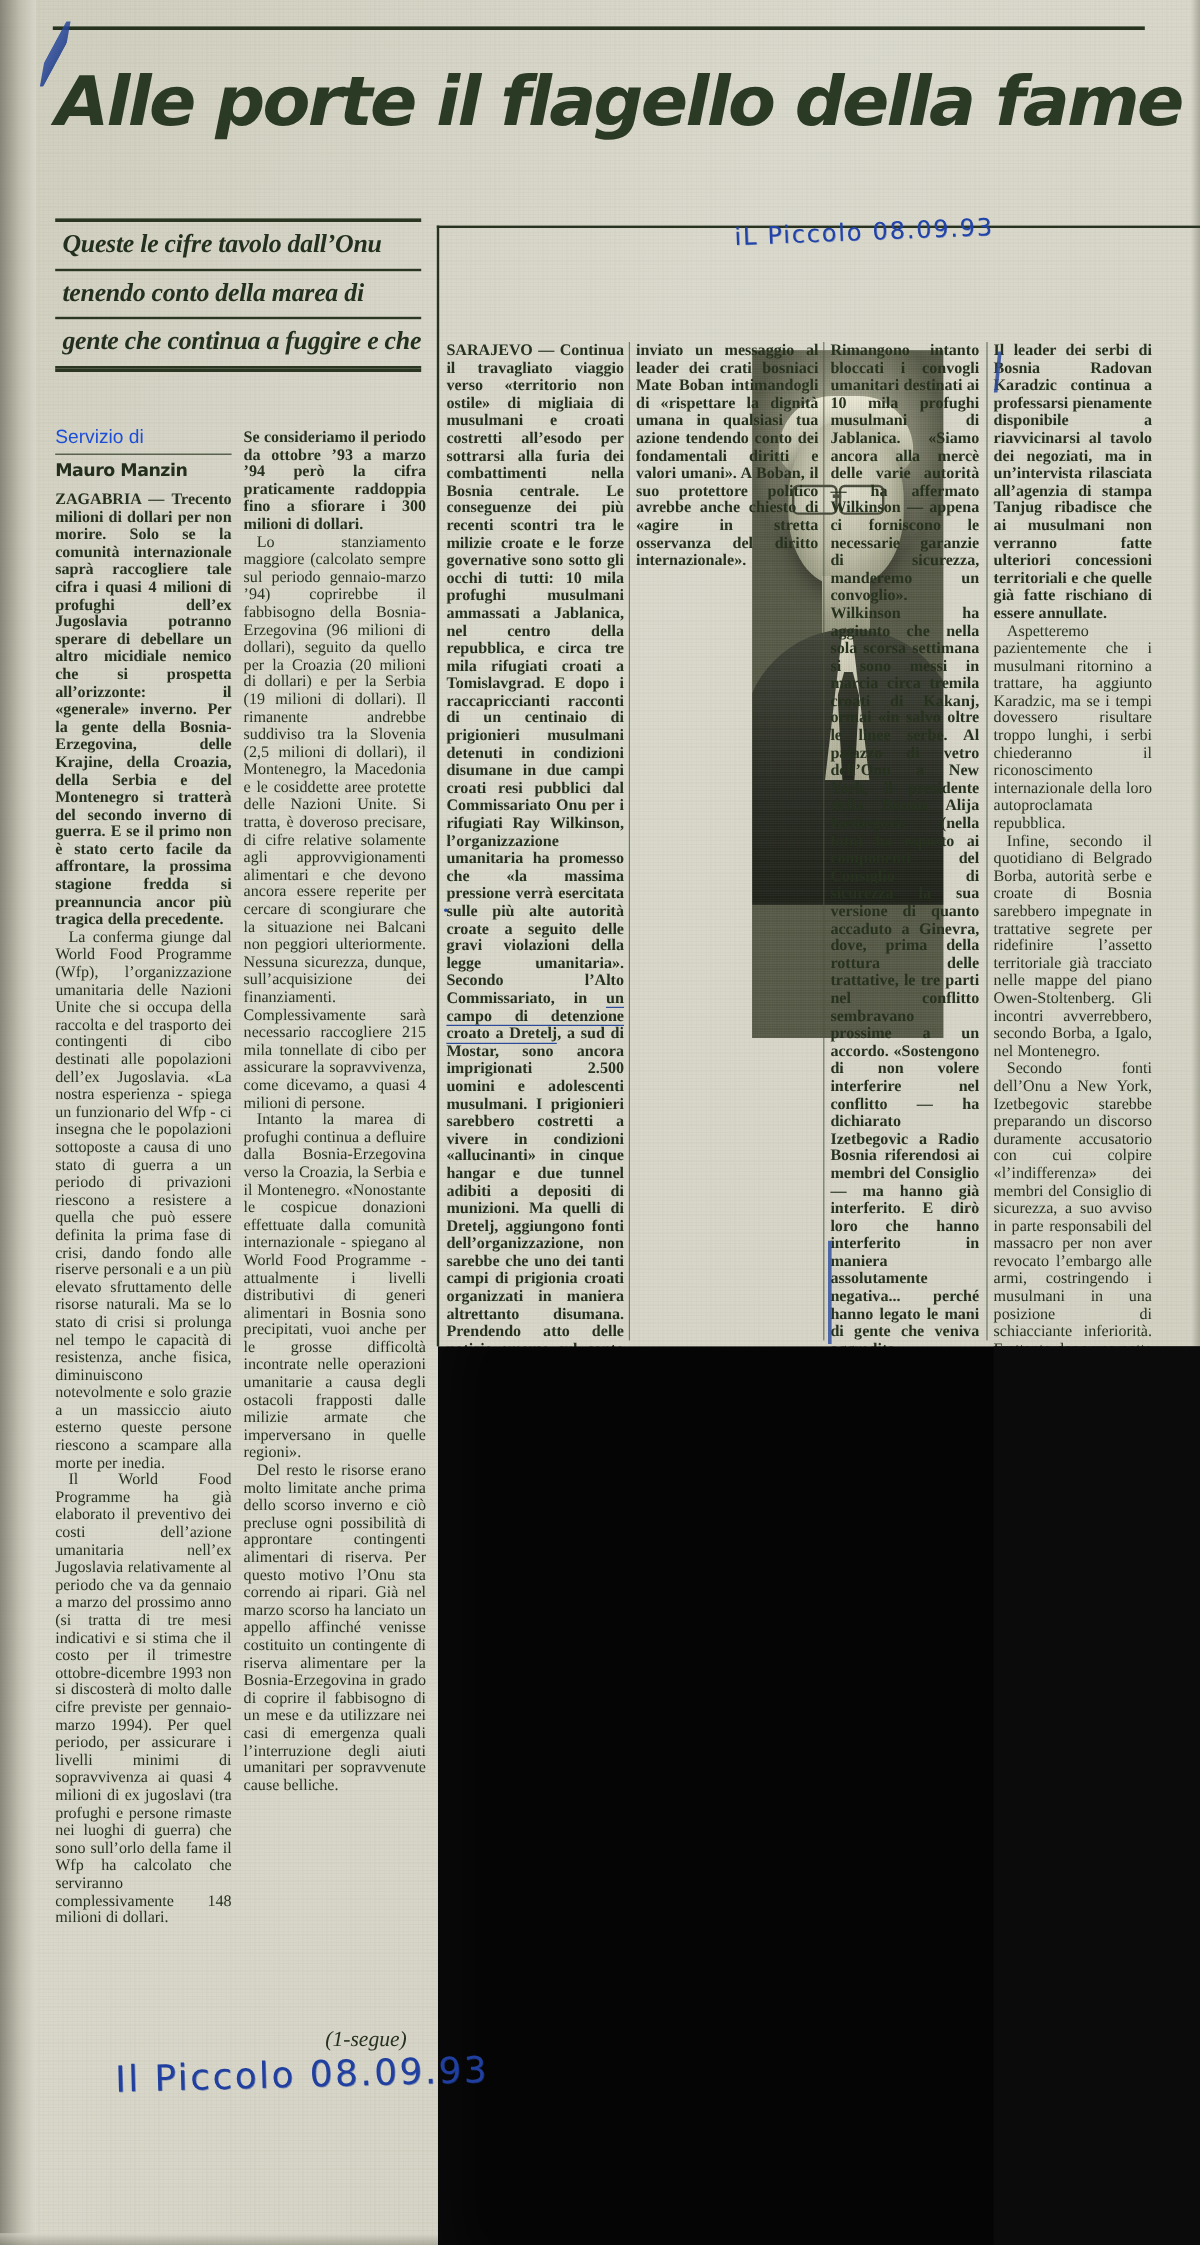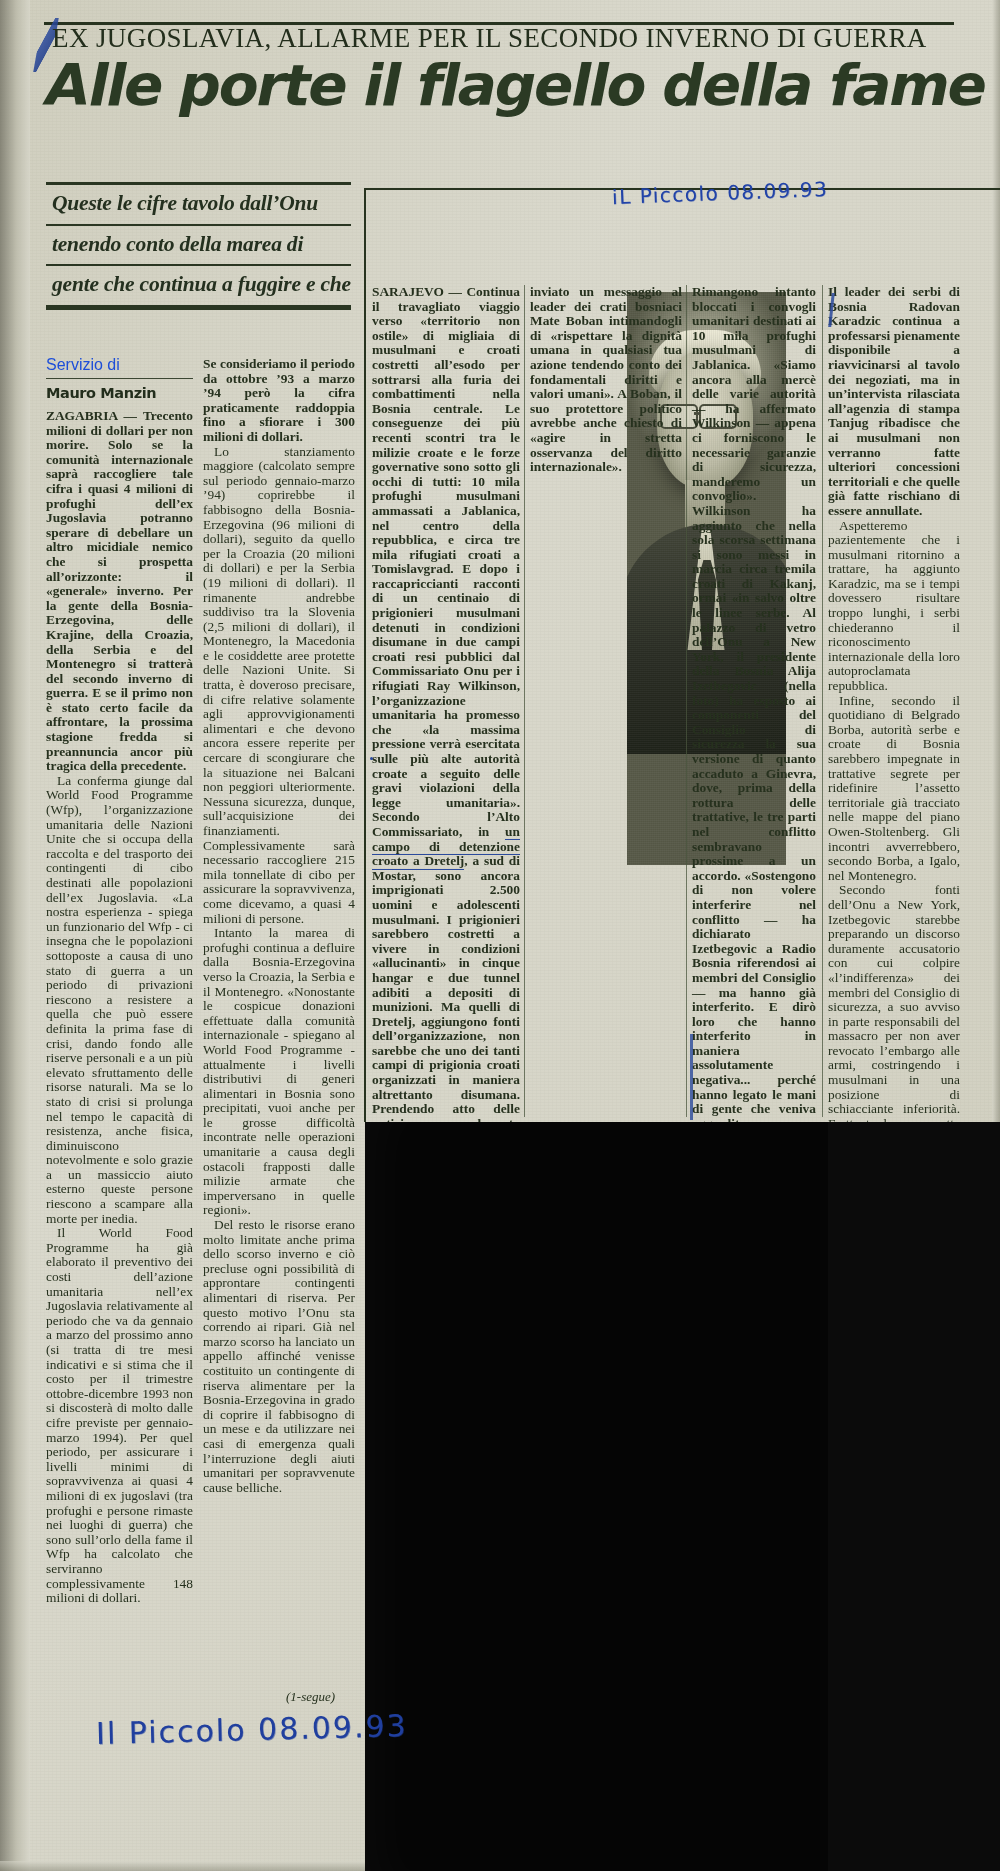--- a/index.html
+++ b/index.html
@@ -335,41 +335,40 @@
     padding-bottom: .5px;
   }
   .blue-dot {
     position: absolute;
     width: 3px; height: 3px; border-radius: 50%;
     background: #2b4a9c;
   }
 
   #segue {
     position: absolute;
-    left: 286px; top: 1689px;
+    left: 271px; top: 1689px;
     font-family: "Liberation Serif", serif;
     font-style: italic;
-    font-size: 13px;
+    font-size: 18px;
     color: #26311e;
   }
 </style>
 </head>
 <body>
 
 <div id="page">
 
   <div id="paper-tone"></div>
   <div id="paper-grain"></div>
   <div id="left-edge"></div>
   <div id="right-edge"></div>
   <div id="bottom-edge"></div>
 
   <div id="kicker-rule-top"></div>
   <div id="blue-slash"></div>
-  <div id="kicker">EX JUGOSLAVIA, ALLARME PER IL SECONDO INVERNO DI GUERRA</div>
 
   <div id="headline">Alle porte il flagello della fame</div>
 
   <div id="summary-block">
     <div class="sum-rule thick"></div>
     <div class="sum-line">Queste le cifre tavolo dall’Onu</div>
     <div class="sum-rule"></div>
     <div class="sum-line">tenendo conto della marea di</div>
     <div class="sum-rule"></div>
     <div class="sum-line">gente che continua a fuggire e che</div>

